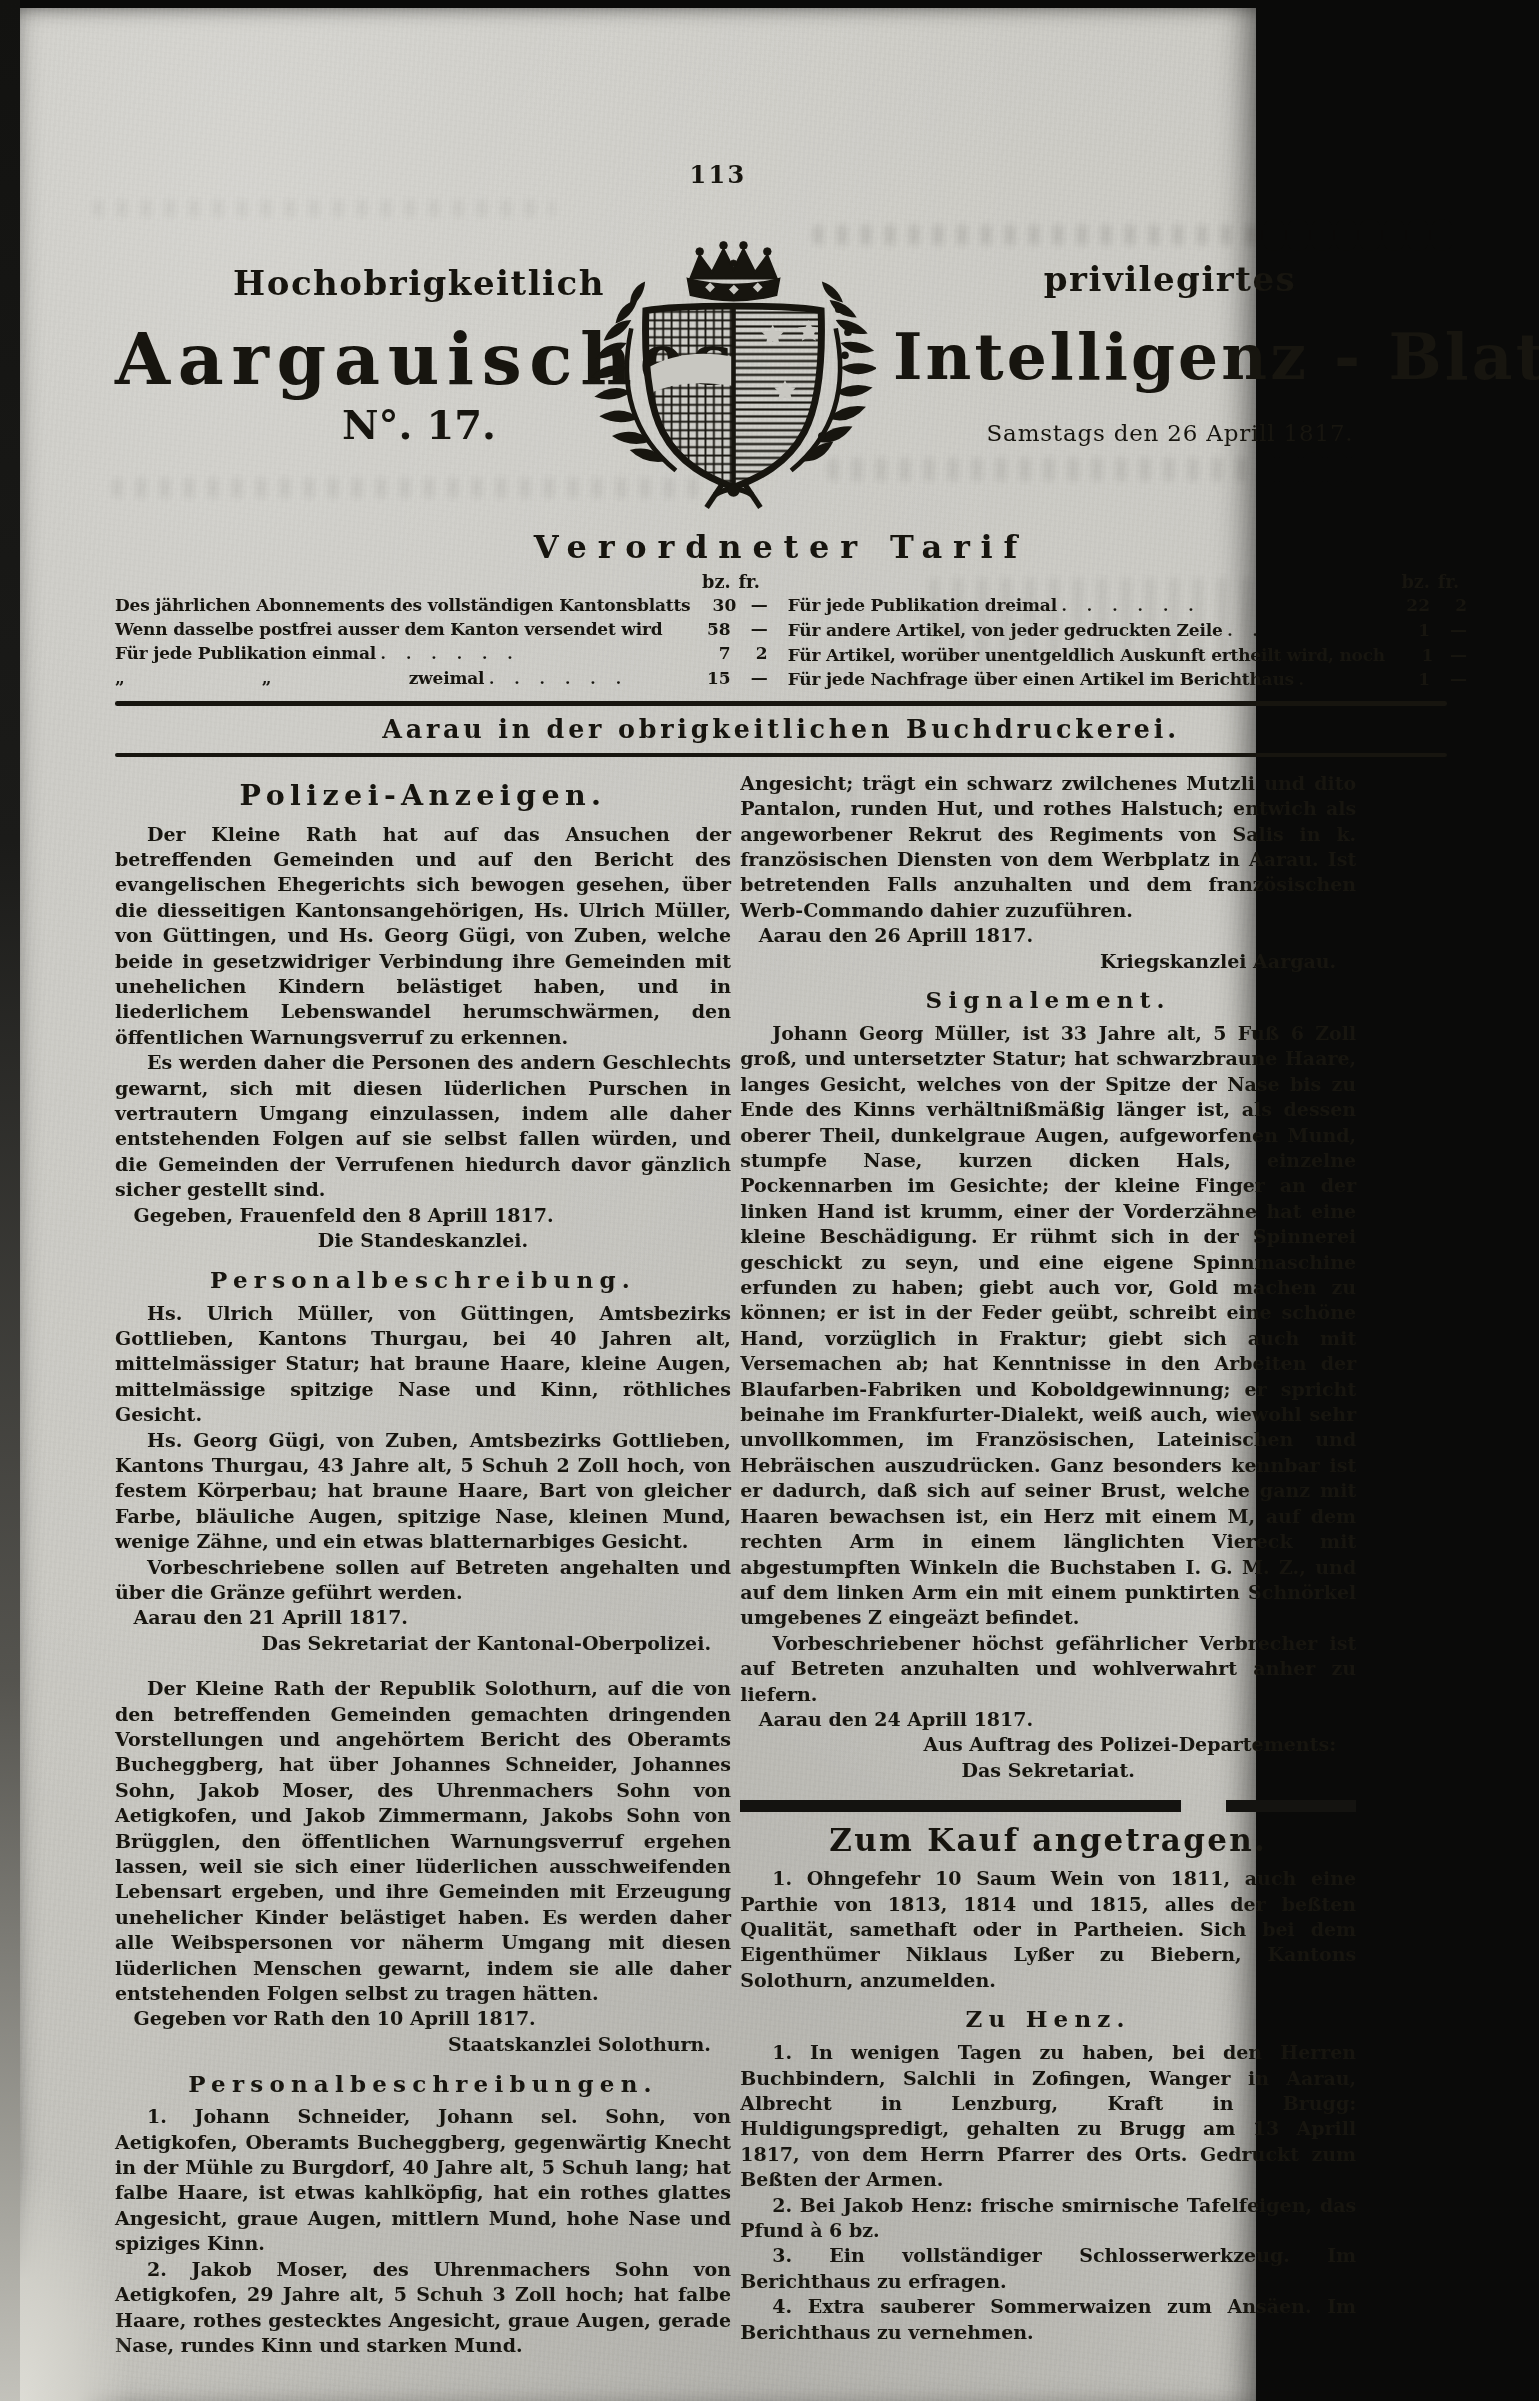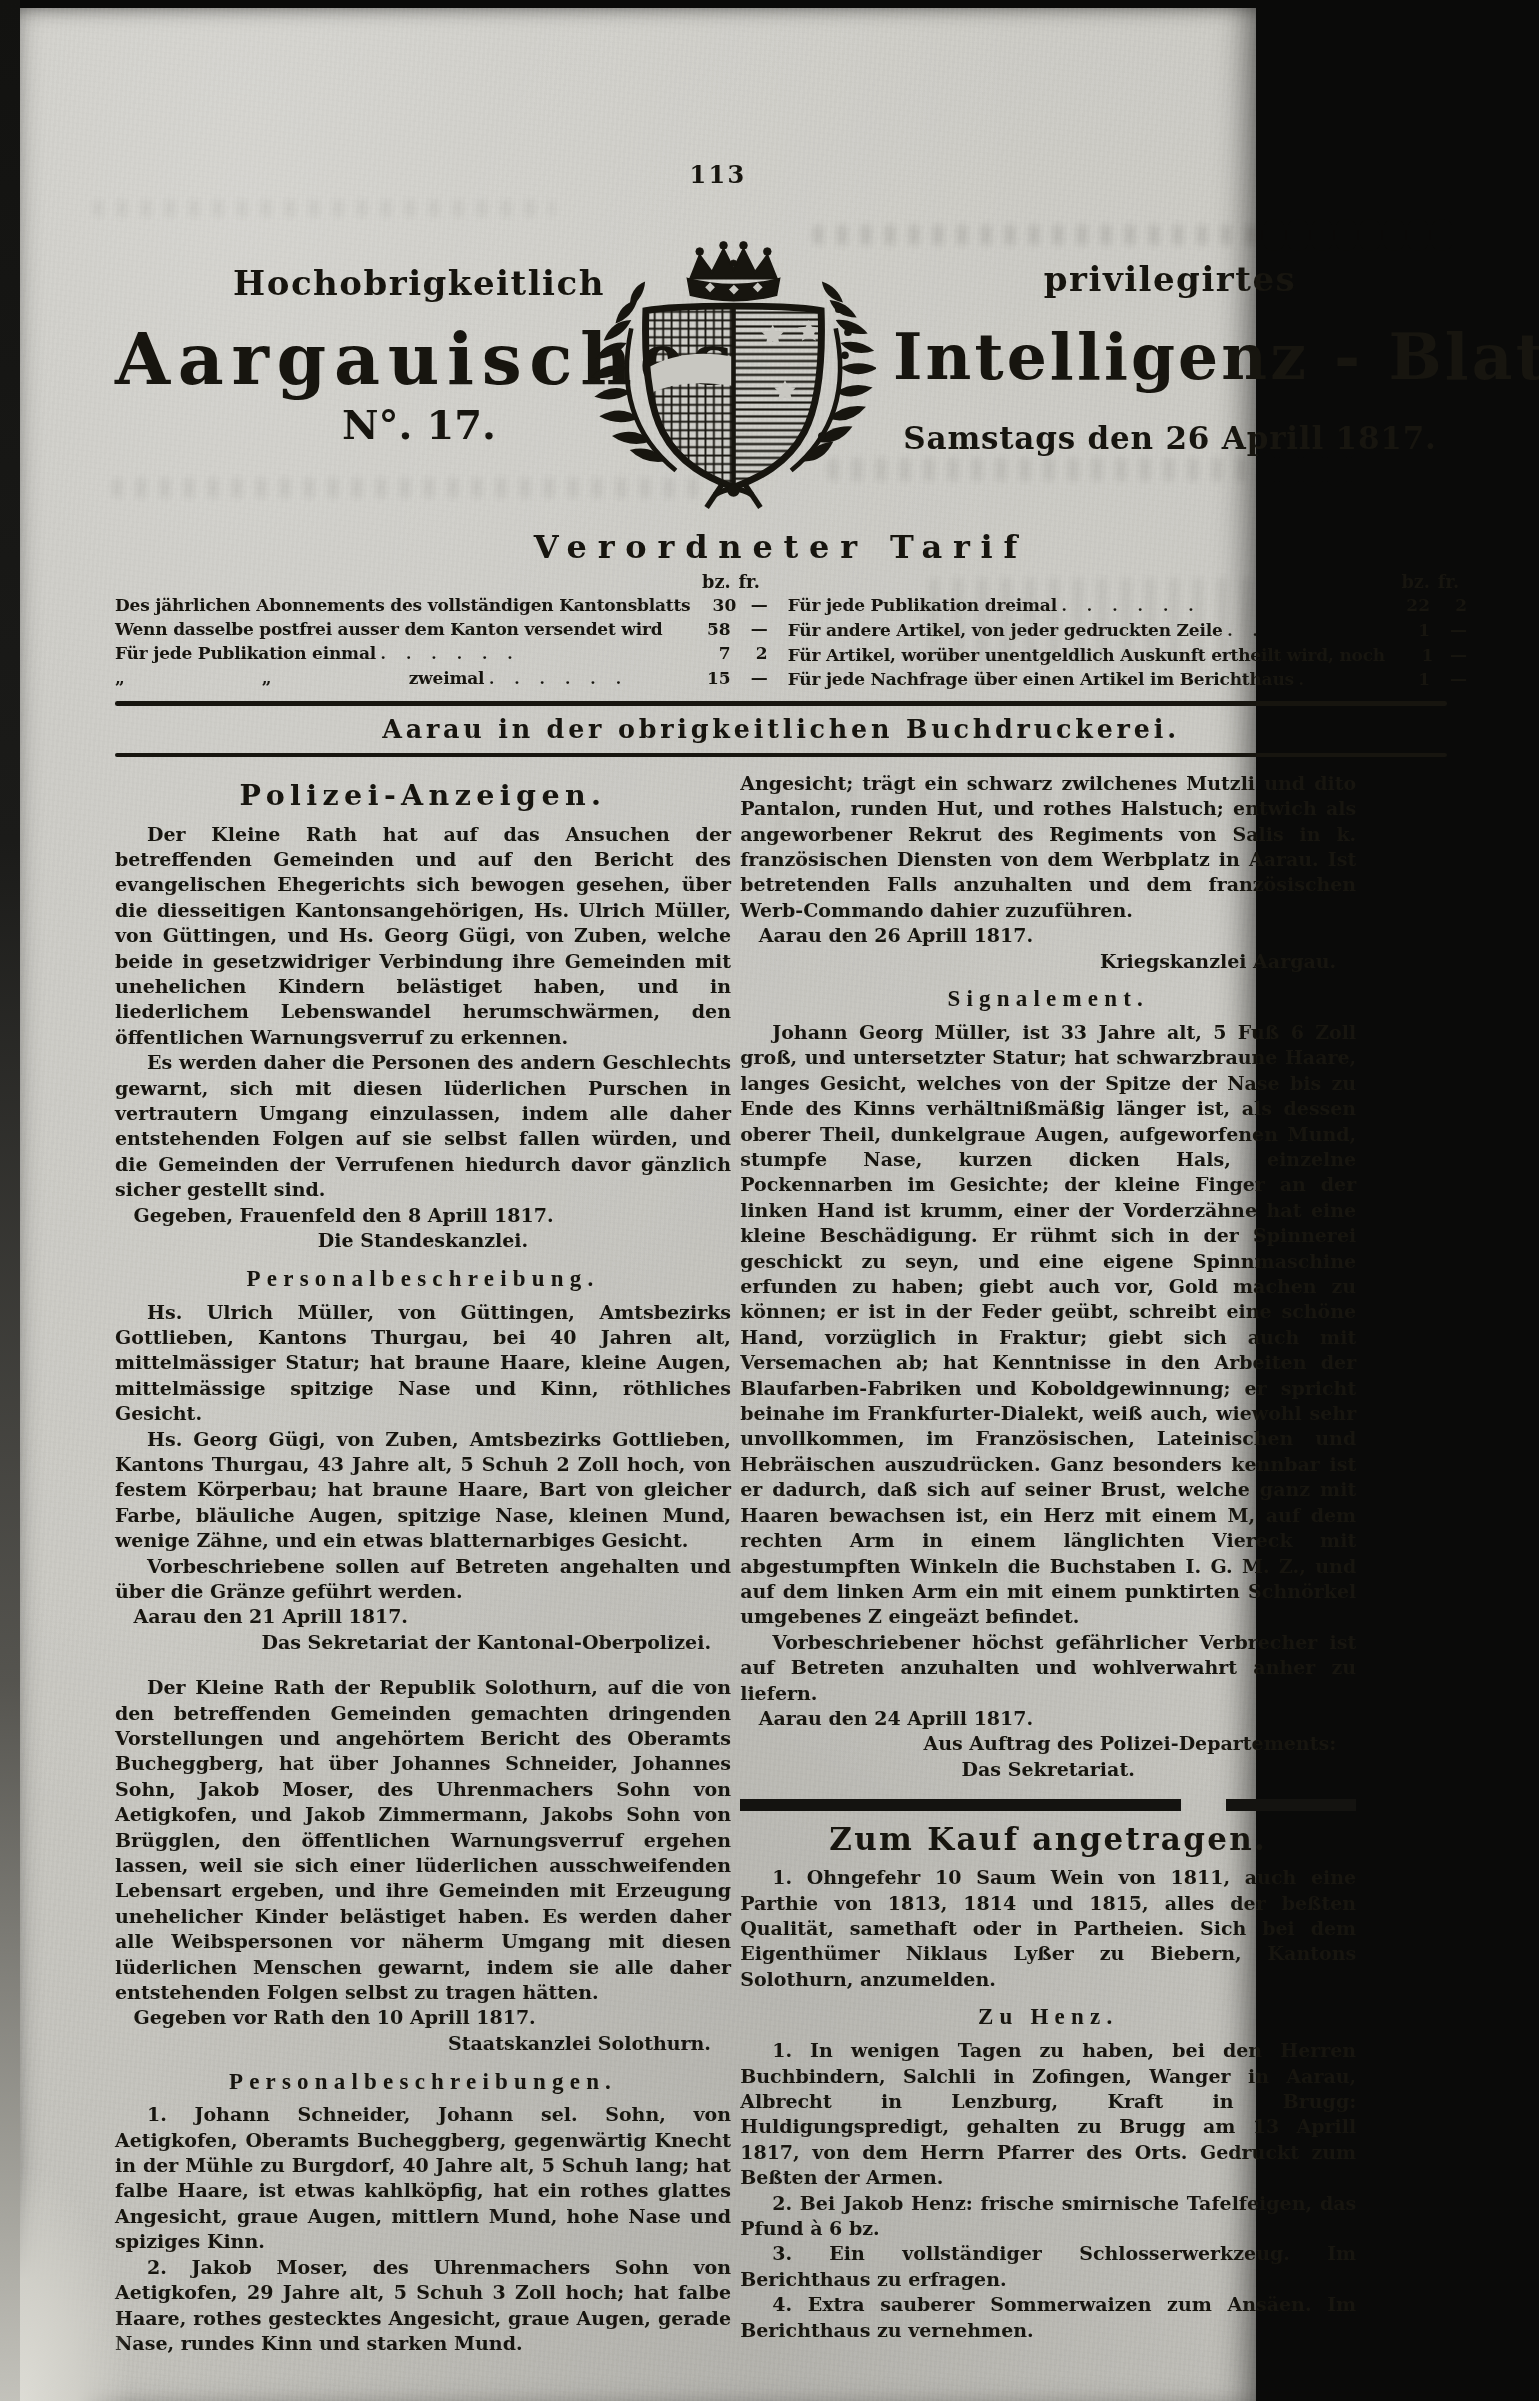--- a/index.html
+++ b/index.html
@@ -35,21 +35,21 @@
     font-size:24px;font-weight:bold;letter-spacing:2.3px;}
 
   
   .masthead{position:absolute;left:95px;top:245px;width:1332px;height:262px;}
   .mast-left{position:absolute;left:0;top:10.8px;width:608px;text-align:center;}
   .mast-right{position:absolute;right:0;top:6.2px;width:554px;text-align:center;}
   .mast-small{font-size:34px;font-weight:bold;letter-spacing:1.5px;}
   .mast-big{font-size:71px;font-weight:bold;letter-spacing:7.7px;margin-top:14px;white-space:nowrap;}
   .mast-big-r{font-size:63px;font-weight:bold;letter-spacing:3.1px;margin-top:21.6px;white-space:nowrap;}
   .mast-issue{font-size:40px;font-weight:bold;}
-  .mast-date{font-size:31px;font-weight:bold;margin-top:26px;letter-spacing:0.8px;}
+  .mast-date{font-size:23px;font-weight:normal;margin-top:26px;letter-spacing:0.8px;}
   .emblem{position:absolute;left:476px;top:-12.3px;width:285px;height:269px;}
 
   
   .content{position:absolute;left:95px;top:520px;width:1332px;}
   .tariff-title{text-align:center;font-size:32px;font-weight:bold;letter-spacing:10.8px;}
   .tariff{display:flex;gap:20px;margin-top:4.6px;}
   .t-half{width:49%;}
   .t-half.rt{width:51%;}
   .t-head{display:flex;justify-content:flex-end;font-size:17.7px;font-weight:bold;line-height:23px;}
   .t-head .h1{width:43px;text-align:right;}
@@ -68,21 +68,21 @@
   .col{width:616px;}
   .col p{margin:0;text-align:justify;font-size:19px;font-weight:bold;line-height:25.4px;}
   .col .para{text-indent:32px;}
   .col .noindent{text-indent:0;}
   .col .gap{margin-top:20px;}
   .col .dateline{text-indent:18.5px;text-align:left;}
   .col .signoff{text-align:right;padding-right:20px;}
   .col .signoff-c{text-align:center;padding-left:92px;}
   .col .signoff-c2{text-align:center;}
   .col h2{margin:7.7px 0 9.2px 0;text-align:center;font-size:28.5px;font-weight:bold;letter-spacing:5.4px;}
-  .col h3{margin:12.3px 0 7.7px 0;text-align:center;font-size:23px;font-weight:bold;letter-spacing:6.2px;font-family:Liberation Serif, serif;}
+  .col h3{margin:12.3px 0 7.7px 0;text-align:center;font-size:23px;font-weight:bold;letter-spacing:6.2px;}
   .col h2.section{letter-spacing:2.3px;font-size:31px;margin:10.8px 0 7.7px 0;}
   .heavy-divider{display:flex;gap:45px;margin:17px 0 4.6px 0;}
   .heavy-divider span{display:block;height:11.5px;background:#141310;}
   .heavy-divider .seg1{width:511px;}
   .heavy-divider .seg2{width:151px;}
 </style>
 </head>
 <body>
 
 <div class="page">

